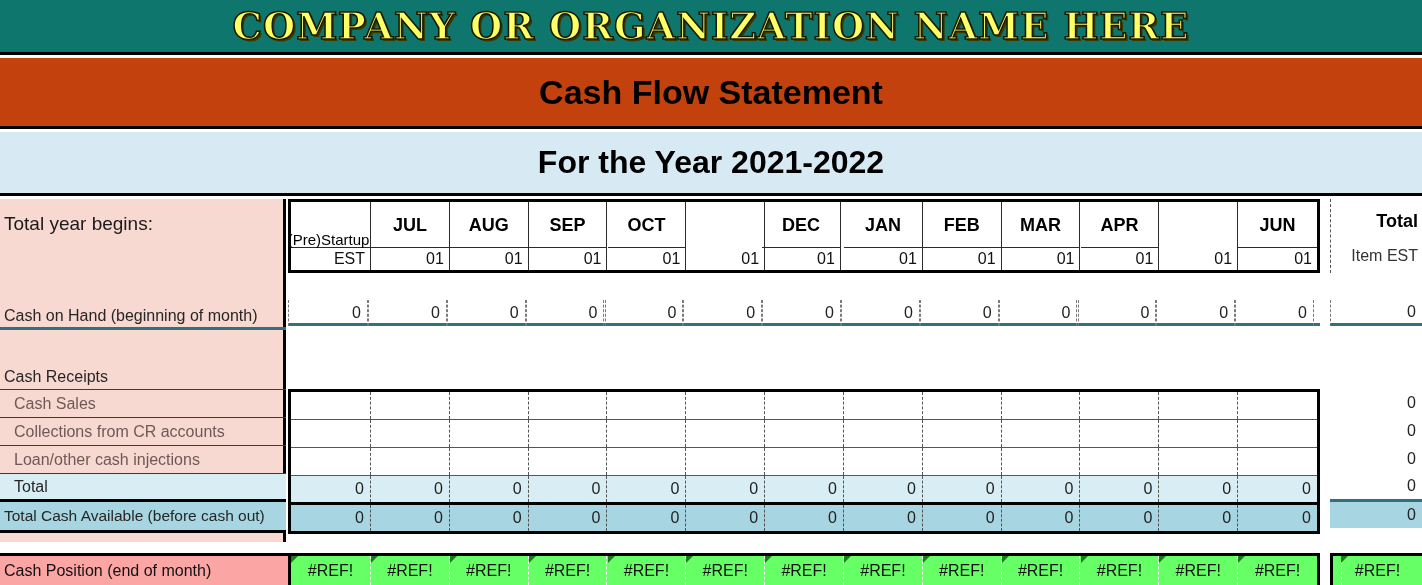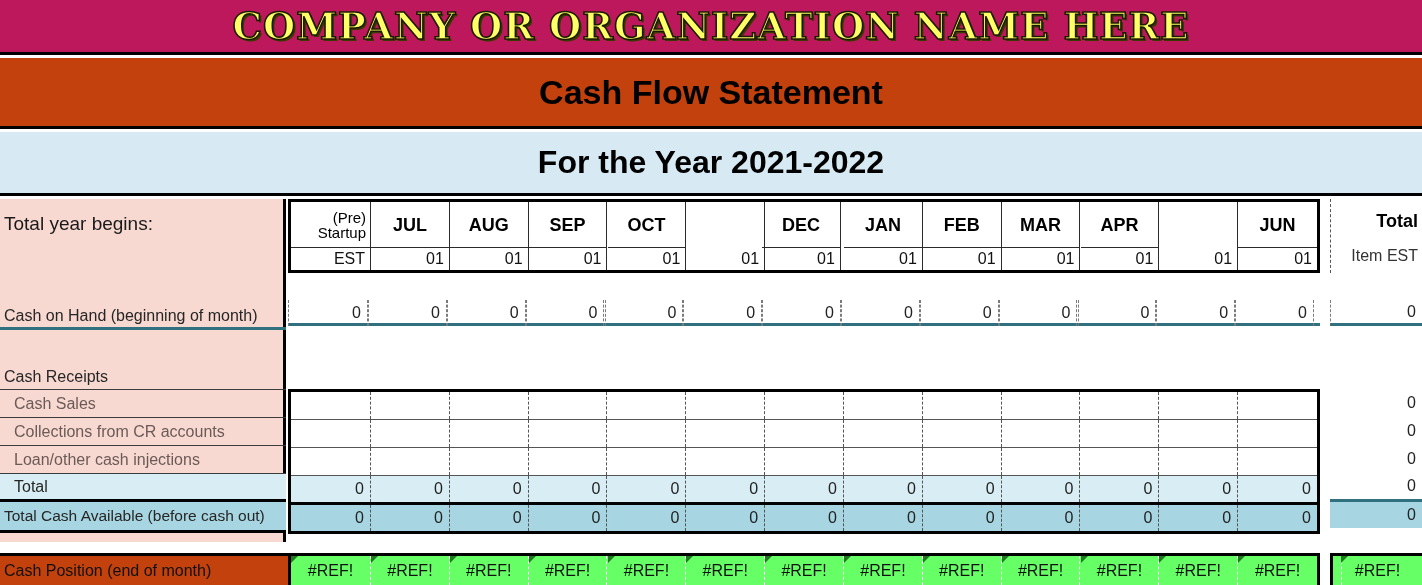--- a/index.html
+++ b/index.html
@@ -8,21 +8,21 @@
     background:#ffffff;
     font-family:"Liberation Sans", sans-serif;
     overflow:hidden;
     -webkit-font-smoothing:antialiased;
   }
   .sheet{position:relative;width:1422px;height:585px;}
 
   
   .banner{position:absolute;left:0;width:1422px;display:flex;align-items:center;justify-content:center;box-sizing:border-box;}
   .banner-title{
-    top:0;height:55px;background:#be185d;
+    top:0;height:55px;background:#0f766e;
     border-bottom:3px solid #000;
   }
   .banner-title span{
     font-family:"DejaVu Serif", serif;
     font-size:37px;font-weight:bold;letter-spacing:1px;
     color:#ffff66;
     -webkit-text-stroke:1.6px #1a1a00;
     text-shadow:2px 2px 0 #3a3a00;
     white-space:nowrap;
   }
@@ -50,30 +50,30 @@
   .item{height:28px;border-top:1px solid #3b3b3b;padding-left:14px;color:#6b5a56;font-size:16px;}
   .item1{top:190px;}
   .item2{top:218px;}
   .item3{top:246px;}
 
   .lbl-total{top:274px;height:29px;background:#d9eef4;border-top:1px solid #3b3b3b;border-bottom:3px solid #000;padding-left:14px;color:#262626;}
   .lbl-tca{top:303px;height:31px;background:#a7d6e2;border-bottom:3px solid #000;color:#262626;font-size:15.5px;}
 
   .greenrow-label{
     position:absolute;left:0;top:553px;width:300px;height:32px;
-    background:#c2410c;border-top:3px solid #000;border-right:3px solid #000;
+    background:#fca5a5;border-top:3px solid #000;border-right:3px solid #000;
     box-sizing:border-box;display:flex;align-items:center;padding-left:4px;
     font-size:16px;color:#111;
   }
 
   .hdrbox{position:absolute;top:199px;left:288px;width:1032px;height:74px;border:3px solid #000;box-sizing:border-box;background:#fff;}
   .hdrcell{position:absolute;top:0;height:68px;box-sizing:border-box;border-right:1px solid #2b2b2b;}
   .hdrcell:last-child{border-right:none;}
   .hdr-mon{position:absolute;left:0;right:0;top:0;height:45px;display:flex;align-items:center;justify-content:center;font-size:18px;font-weight:bold;color:#000;border-bottom:1px solid #2b2b2b;line-height:1.0;text-align:center;}
-  .hdr-mon.pre{font-size:15px;font-weight:normal;flex-direction:column;justify-content:center;align-items:flex-end;padding-right:4px;}
+  .hdr-mon.pre{font-size:15px;font-weight:normal;flex-direction:row;justify-content:center;align-items:flex-end;padding-right:4px;}
   .hdr-est{position:absolute;left:0;right:0;top:45px;height:23px;display:flex;align-items:center;justify-content:flex-end;padding-right:5px;font-size:16px;color:#111;}
 
   .totalhdr{position:absolute;top:199px;left:1330px;width:92px;height:74px;box-sizing:border-box;border-left:1px dashed #555;background:#fff;}
   .totalhdr .t1{position:absolute;top:0;left:0;right:4px;height:45px;display:flex;align-items:center;justify-content:flex-end;font-size:18px;font-weight:bold;color:#000;}
   .totalhdr .t2{position:absolute;top:45px;left:0;right:4px;height:23px;display:flex;align-items:center;justify-content:flex-end;font-size:16px;color:#333;}
 
   
   .cohrow{position:absolute;top:300px;left:288px;width:1032px;height:26px;border-bottom:3px solid #31707e;box-sizing:border-box;}
   .cohrow .c{position:absolute;top:0;height:26px;box-sizing:border-box;border-left:1px dashed #7a7a7a;border-right:1px dashed #7a7a7a;display:flex;align-items:center;justify-content:flex-end;padding-right:6px;font-size:16px;color:#222;}
   .coh-total{position:absolute;top:300px;left:1330px;width:92px;height:26px;border-left:1px dashed #7a7a7a;border-bottom:3px solid #31707e;box-sizing:border-box;display:flex;align-items:center;justify-content:flex-end;padding-right:6px;font-size:16px;color:#222;}

